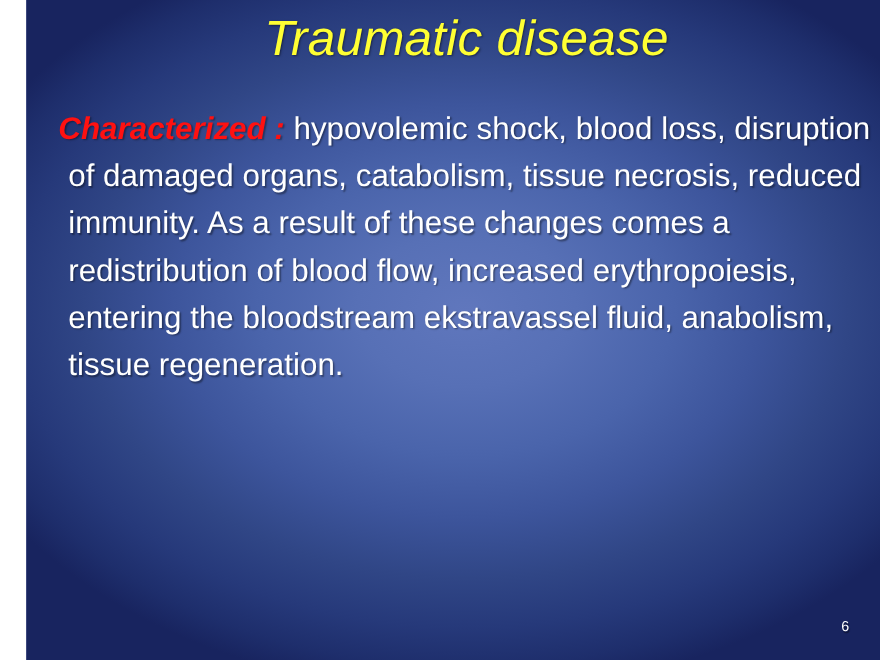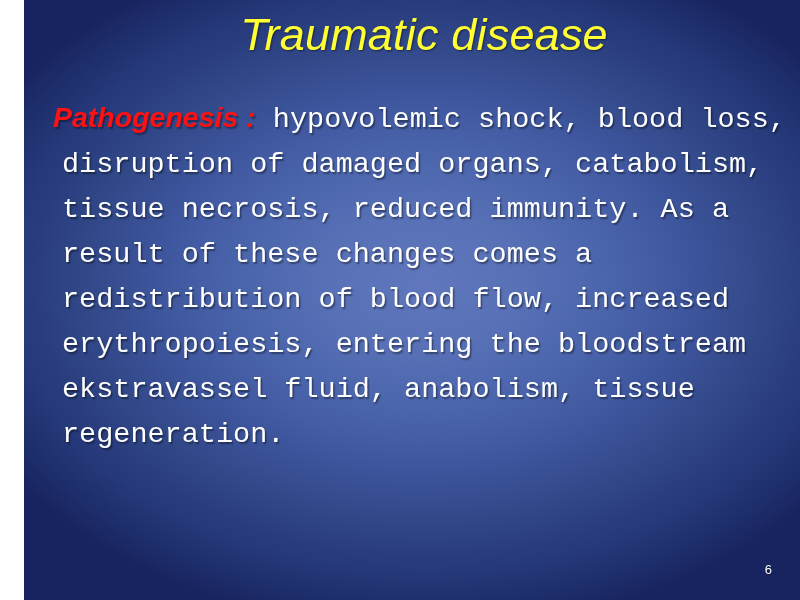--- a/index.html
+++ b/index.html
@@ -88,21 +88,20 @@
 
   .lead {
     color: #ff1111;
     font-weight: bold;
     font-style: italic;
     text-shadow: 1.5px 1.5px 1.5px rgba(0,0,0,0.35);
   }
 
   .rest {
     color: #ffffff;
-    font-family: Liberation Mono, monospace;
   }
 
   
   #page-number {
     position: absolute;
     right: 52px;
     bottom: 23px;
     font-size: 13px;
     color: #ffffff;
     text-shadow: 1px 1px 1px rgba(0,0,0,0.45);
@@ -111,21 +110,21 @@
 </head>
 <body>
 
 <div id="slide">
 
   <div id="title">Traumatic disease</div>
 
   <div id="body-content">
 
     <p class="bullet-block">
-      <span class="tick">✔</span><span class="lead">Pathogenesis :</span><span class="rest"> hypovolemic shock, blood loss, disruption of damaged organs, catabolism, tissue necrosis, reduced immunity. As a result of these changes comes a redistribution of blood flow, increased erythropoiesis, entering the bloodstream ekstravassel fluid, anabolism, tissue regeneration.</span>
+      <span class="tick">✔</span><span class="lead">Characterized :</span><span class="rest"> hypovolemic shock, blood loss, disruption of damaged organs, catabolism, tissue necrosis, reduced immunity. As a result of these changes comes a redistribution of blood flow, increased erythropoiesis, entering the bloodstream ekstravassel fluid, anabolism, tissue regeneration.</span>
     </p>
 
 
 
   </div>
 
   <div id="page-number">6</div>
 
 </div>
 

